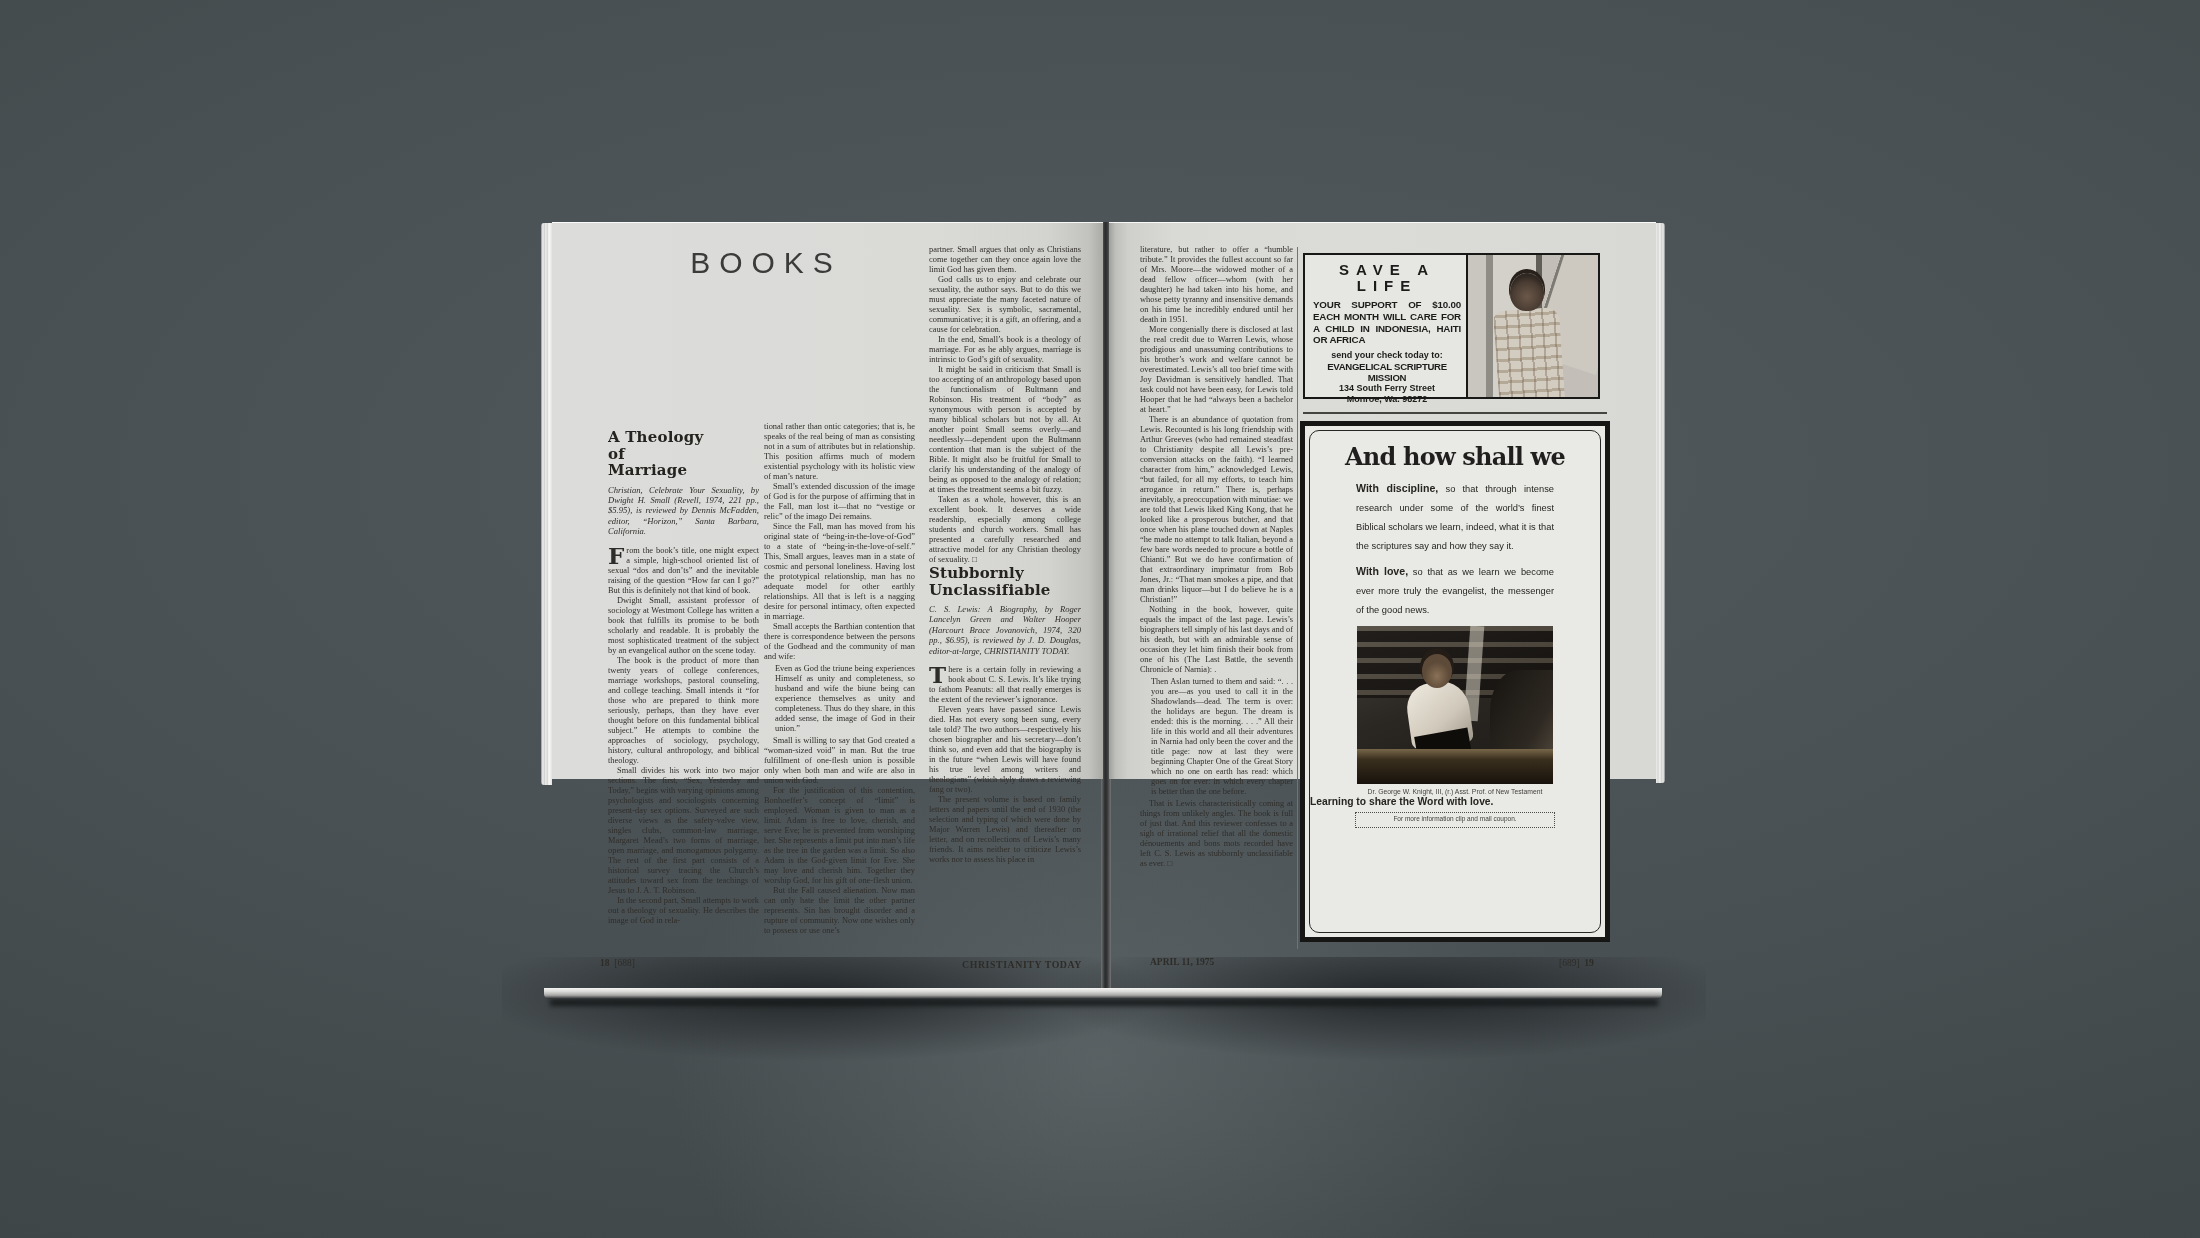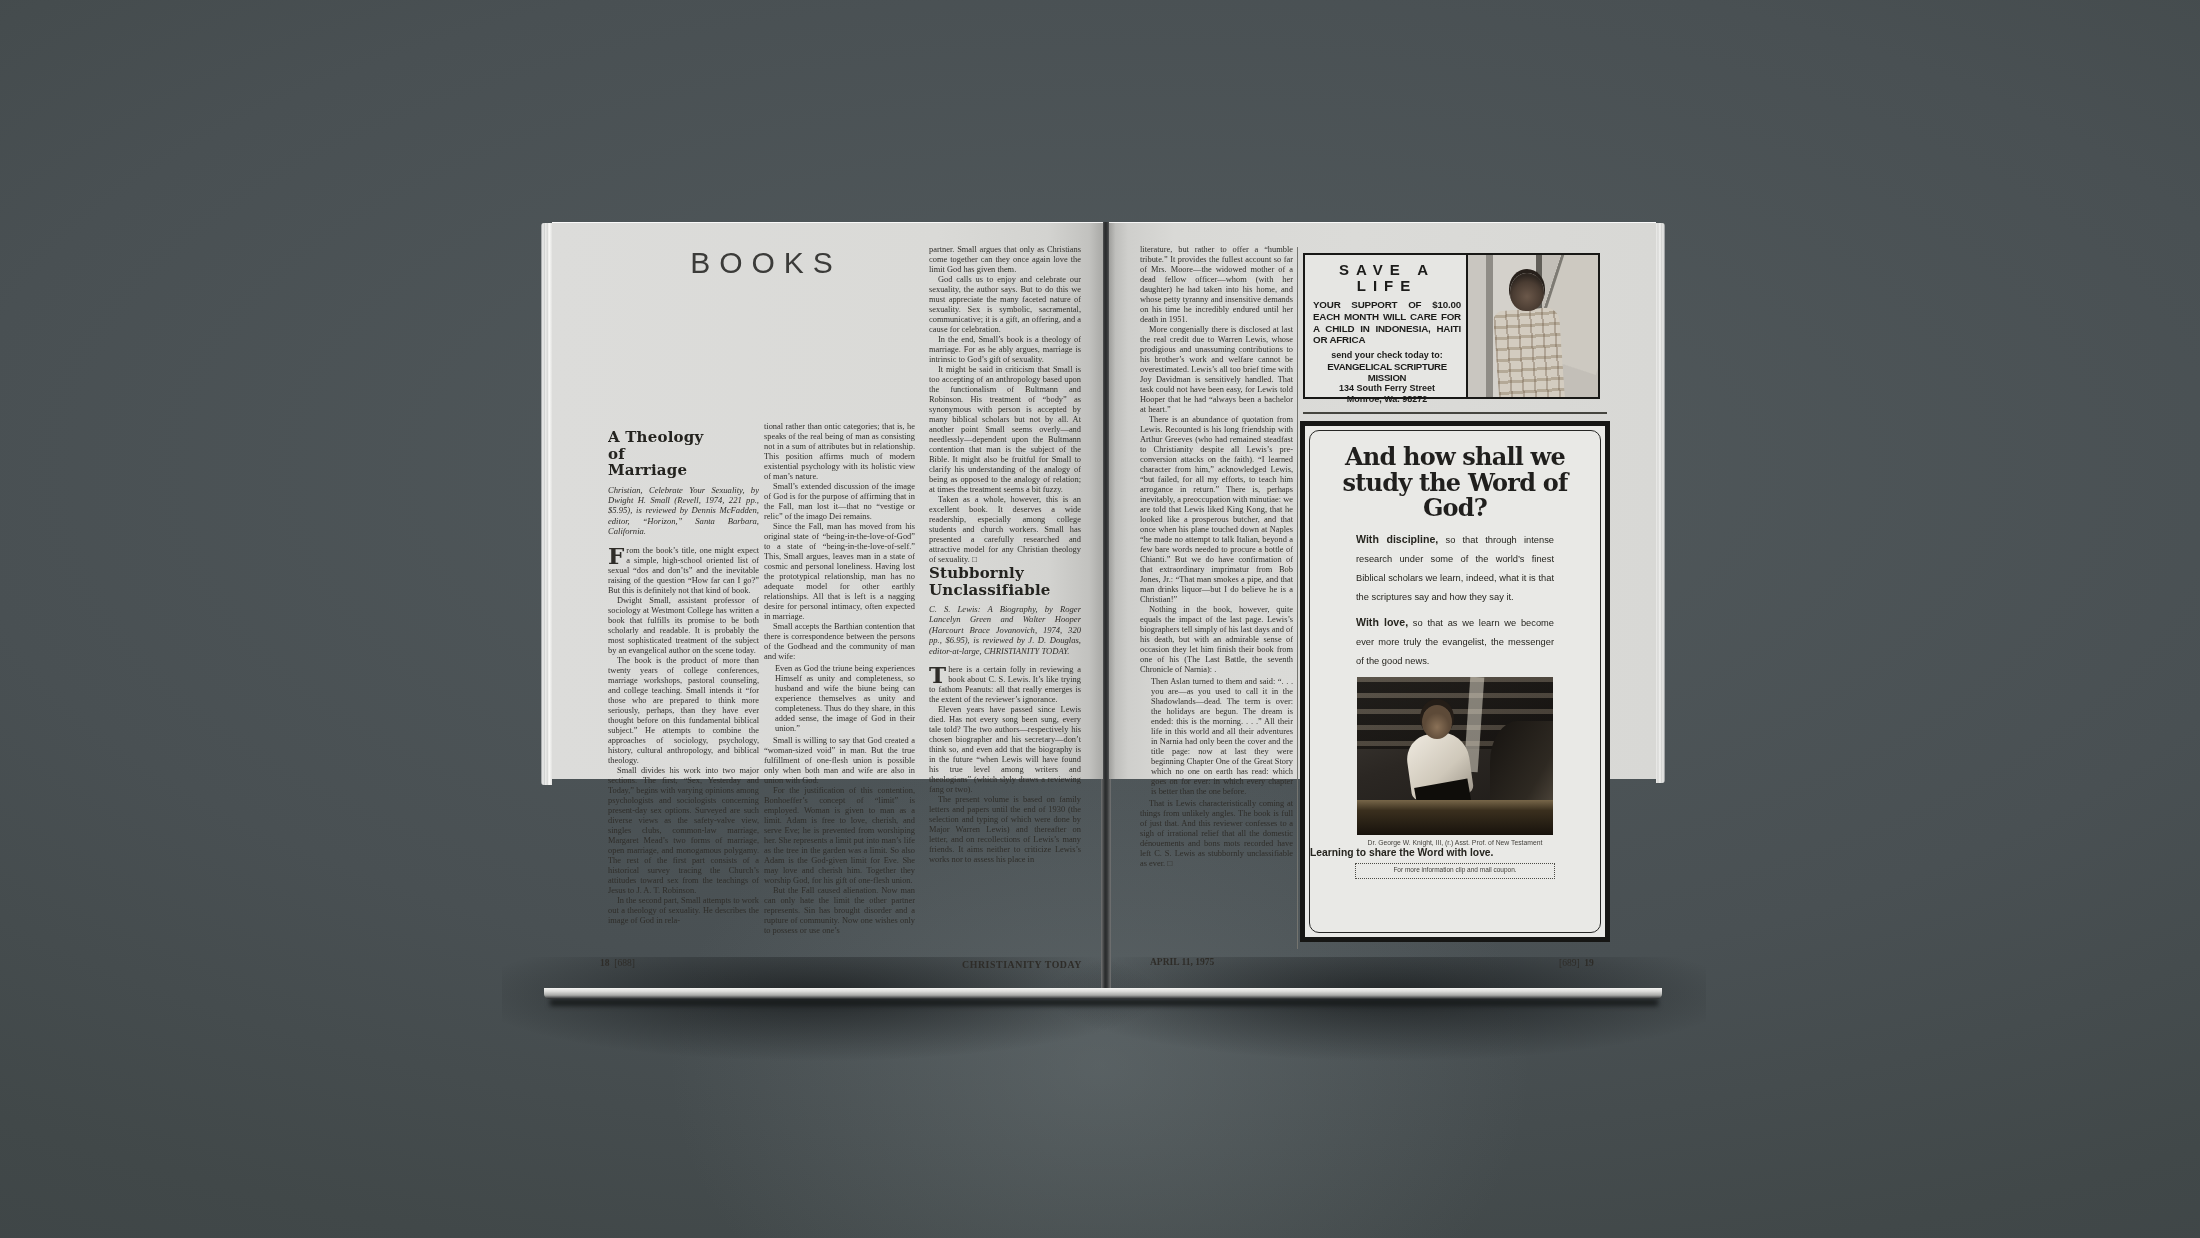--- a/index.html
+++ b/index.html
@@ -209,21 +209,20 @@
       </div>
     </div>
 
     <div class="divider-h"></div>
 
     <div class="wg">
       <div class="wg-paper">
         <div class="wg-inner">
           <div class="wg-headline">
             <span>And how shall we</span>
-            <span>study the Word of God?</span>
           </div>
           <div class="wg-paras">
             <p class="wg-para"><span class="wg-lead">With discipline,</span><span> so that through intense research under some of the world’s finest Biblical scholars we learn, indeed, what it is that the scriptures say and how they say it.</span></p>
             <p class="wg-para"><span class="wg-lead">With love,</span><span> so that as we learn we become ever more truly the evangelist, the messenger of the good news.</span></p>
           </div>
           <div class="wg-photo">
             <div class="shelf"></div>
             <div class="glint"></div>
             <div class="fig-r"></div>
             <div class="shirt-l"></div>

